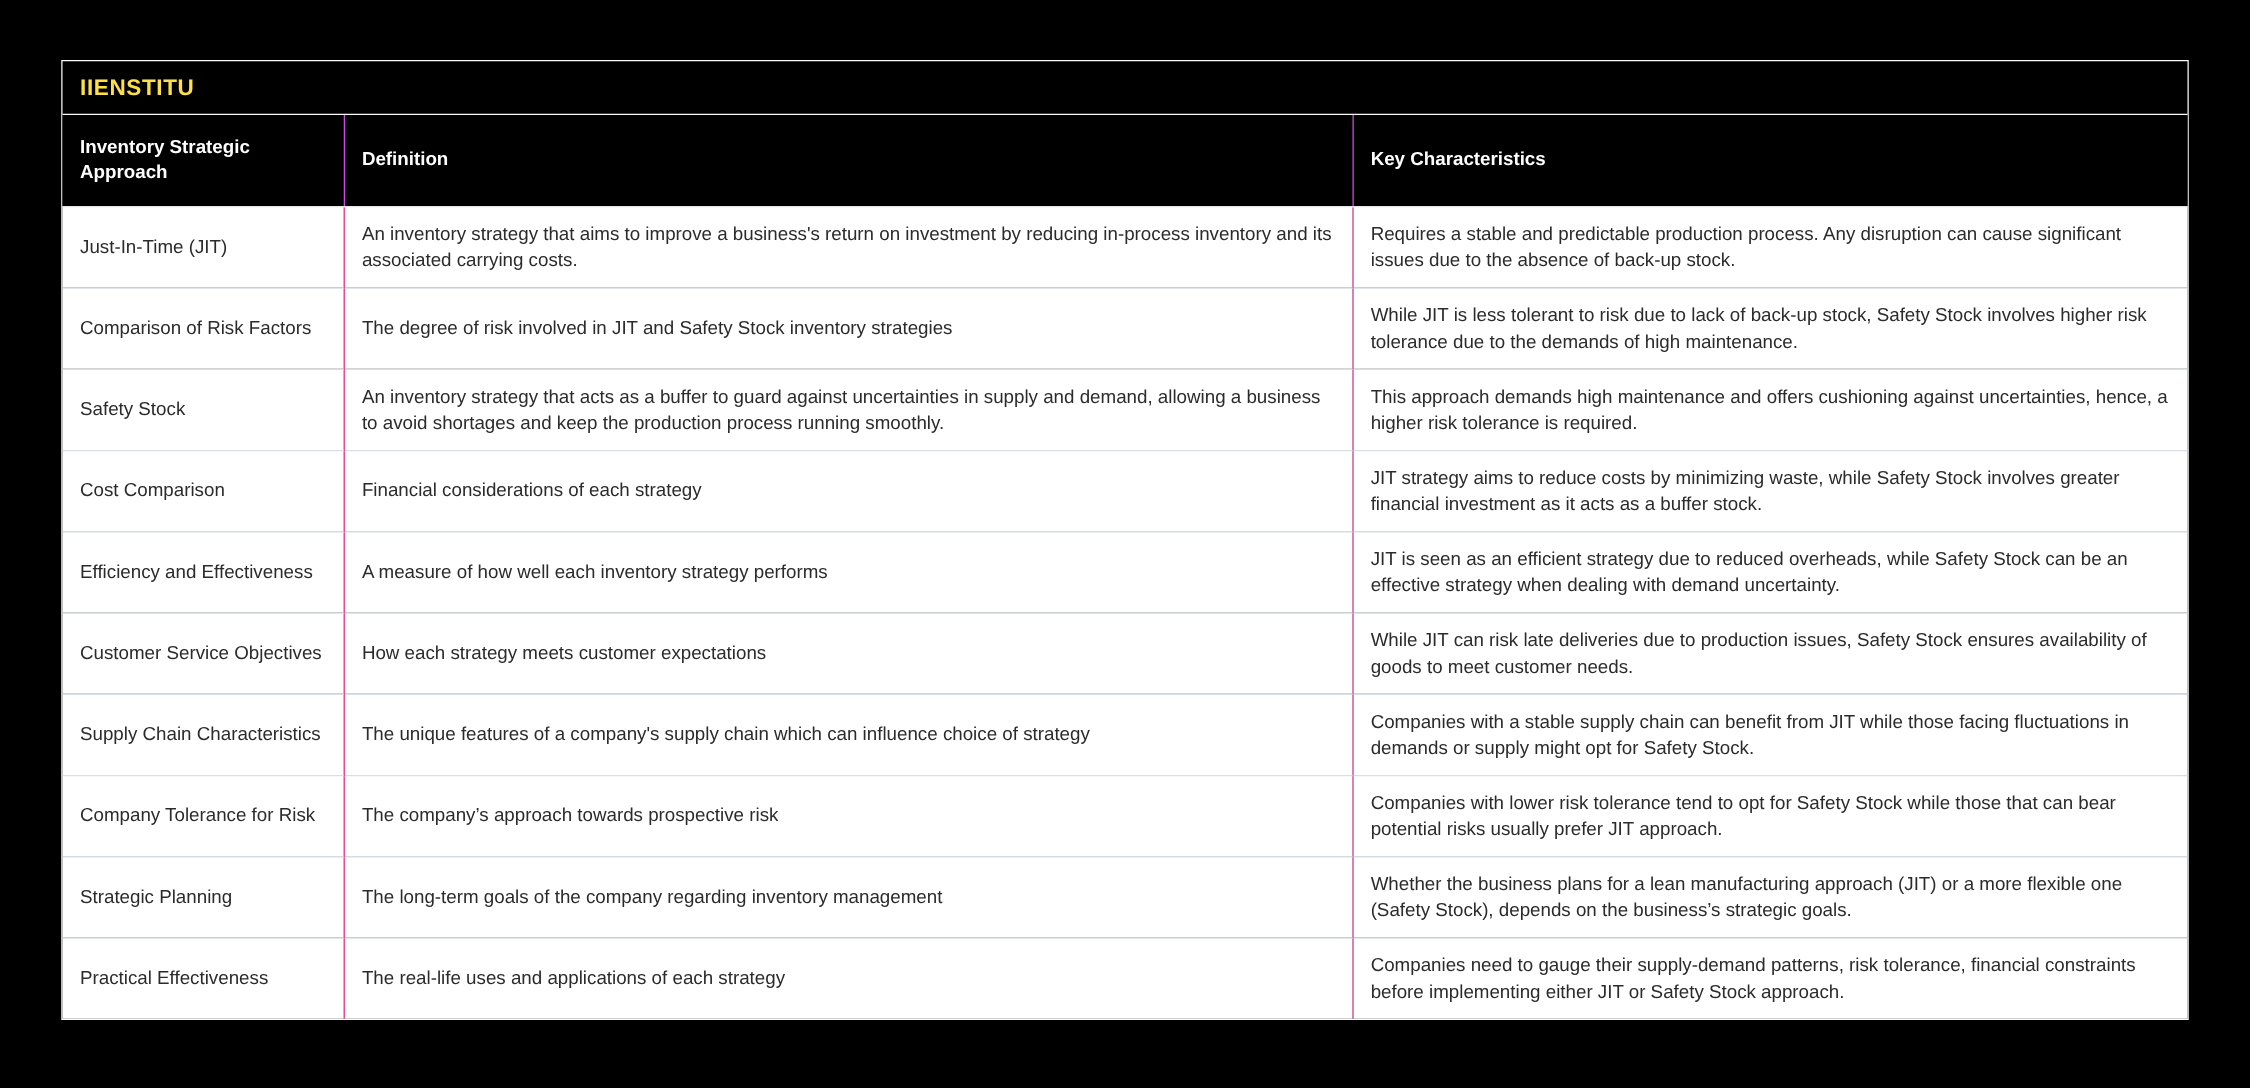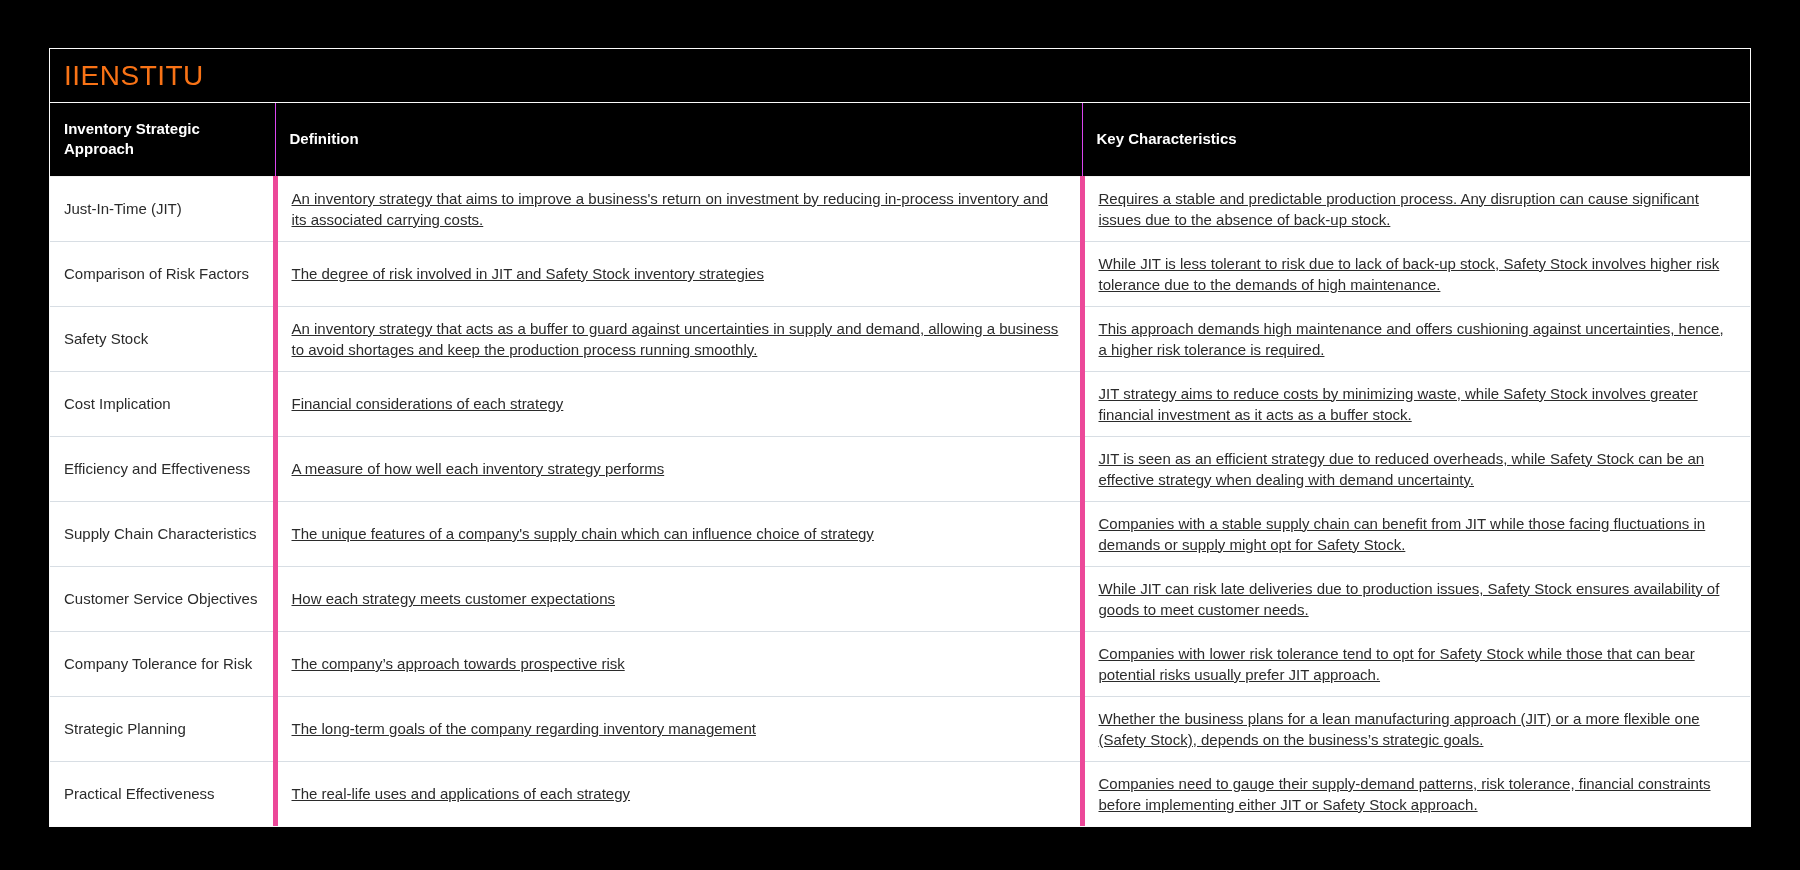--- a/index.html
+++ b/index.html
@@ -16,23 +16,23 @@
     top: 48px;
     width: 1702px;
     background: #000000;
     border: 1px solid #fbfbfb;
   }
   .brand-bar {
     padding: 11px 14px 10px 14px;
     border-bottom: 1px solid #fbfbfb;
   }
   .brand-title {
-    color: #f97316;
-    font-size: 28px;
-    font-weight: normal;
+    color: #fde047;
+    font-size: 18px;
+    font-weight: bold;
     letter-spacing: 0.5px;
   }
   table.data-table {
     width: 100%;
     border-collapse: collapse;
     table-layout: fixed;
   }
   col.c-approach { width: 225px; }
   col.c-definition { width: 807px; }
   col.c-considerations { width: 668px; }
@@ -54,21 +54,21 @@
     background: #ffffff;
     color: #2b2b2b;
     font-size: 15px;
     line-height: 1.4;
     vertical-align: middle;
     padding: 11px 14px;
     height: 65px;
     border-top: 1px solid #d8dee4;
   }
   tbody tr:first-child td { border-top: none; }
-  tbody td + td { border-left: 5px solid #ec4899; text-decoration: underline; }
+  tbody td + td { border-left: 1px solid #ec4899; }
 </style>
 </head>
 <body>
 
 <div class="table-card">
   <div class="brand-bar">
     <span class="brand-title">IIENSTITU</span>
   </div>
 
   <table class="data-table">
@@ -94,38 +94,38 @@
           <td>Comparison of Risk Factors</td>
           <td>The degree of risk involved in JIT and Safety Stock inventory strategies</td>
           <td>While JIT is less tolerant to risk due to lack of back-up stock, Safety Stock involves higher risk tolerance due to the demands of high maintenance.</td>
         </tr>
         <tr>
           <td>Safety Stock</td>
           <td>An inventory strategy that acts as a buffer to guard against uncertainties in supply and demand, allowing a business to avoid shortages and keep the production process running smoothly.</td>
           <td>This approach demands high maintenance and offers cushioning against uncertainties, hence, a higher risk tolerance is required.</td>
         </tr>
         <tr>
-          <td>Cost Implication</td>
+          <td>Cost Comparison</td>
           <td>Financial considerations of each strategy</td>
           <td>JIT strategy aims to reduce costs by minimizing waste, while Safety Stock involves greater financial investment as it acts as a buffer stock.</td>
         </tr>
         <tr>
           <td>Efficiency and Effectiveness</td>
           <td>A measure of how well each inventory strategy performs</td>
           <td>JIT is seen as an efficient strategy due to reduced overheads, while Safety Stock can be an effective strategy when dealing with demand uncertainty.</td>
         </tr>
         <tr>
+          <td>Customer Service Objectives</td>
+          <td>How each strategy meets customer expectations</td>
+          <td>While JIT can risk late deliveries due to production issues, Safety Stock ensures availability of goods to meet customer needs.</td>
+        </tr>
+        <tr>
           <td>Supply Chain Characteristics</td>
           <td>The unique features of a company's supply chain which can influence choice of strategy</td>
           <td>Companies with a stable supply chain can benefit from JIT while those facing fluctuations in demands or supply might opt for Safety Stock.</td>
-        </tr>
-        <tr>
-          <td>Customer Service Objectives</td>
-          <td>How each strategy meets customer expectations</td>
-          <td>While JIT can risk late deliveries due to production issues, Safety Stock ensures availability of goods to meet customer needs.</td>
         </tr>
         <tr>
           <td>Company Tolerance for Risk</td>
           <td>The company’s approach towards prospective risk</td>
           <td>Companies with lower risk tolerance tend to opt for Safety Stock while those that can bear potential risks usually prefer JIT approach.</td>
         </tr>
         <tr>
           <td>Strategic Planning</td>
           <td>The long-term goals of the company regarding inventory management</td>
           <td>Whether the business plans for a lean manufacturing approach (JIT) or a more flexible one (Safety Stock), depends on the business’s strategic goals.</td>

